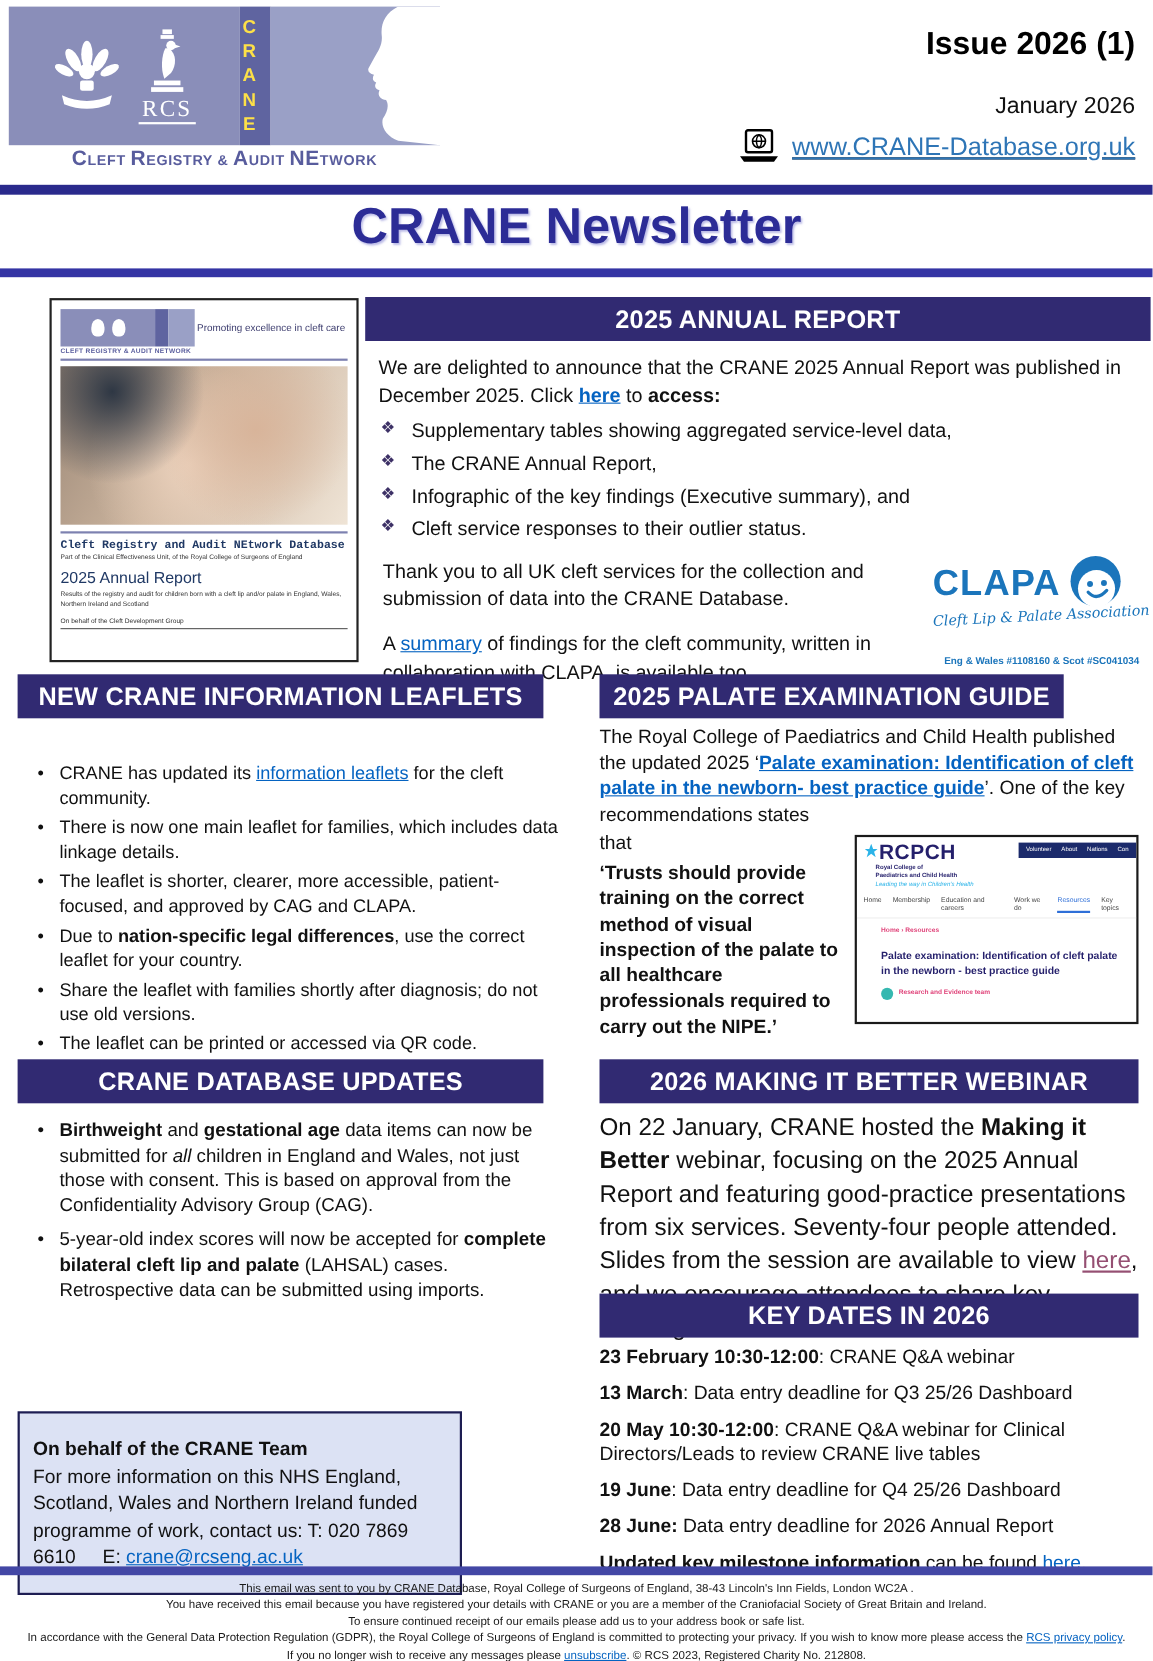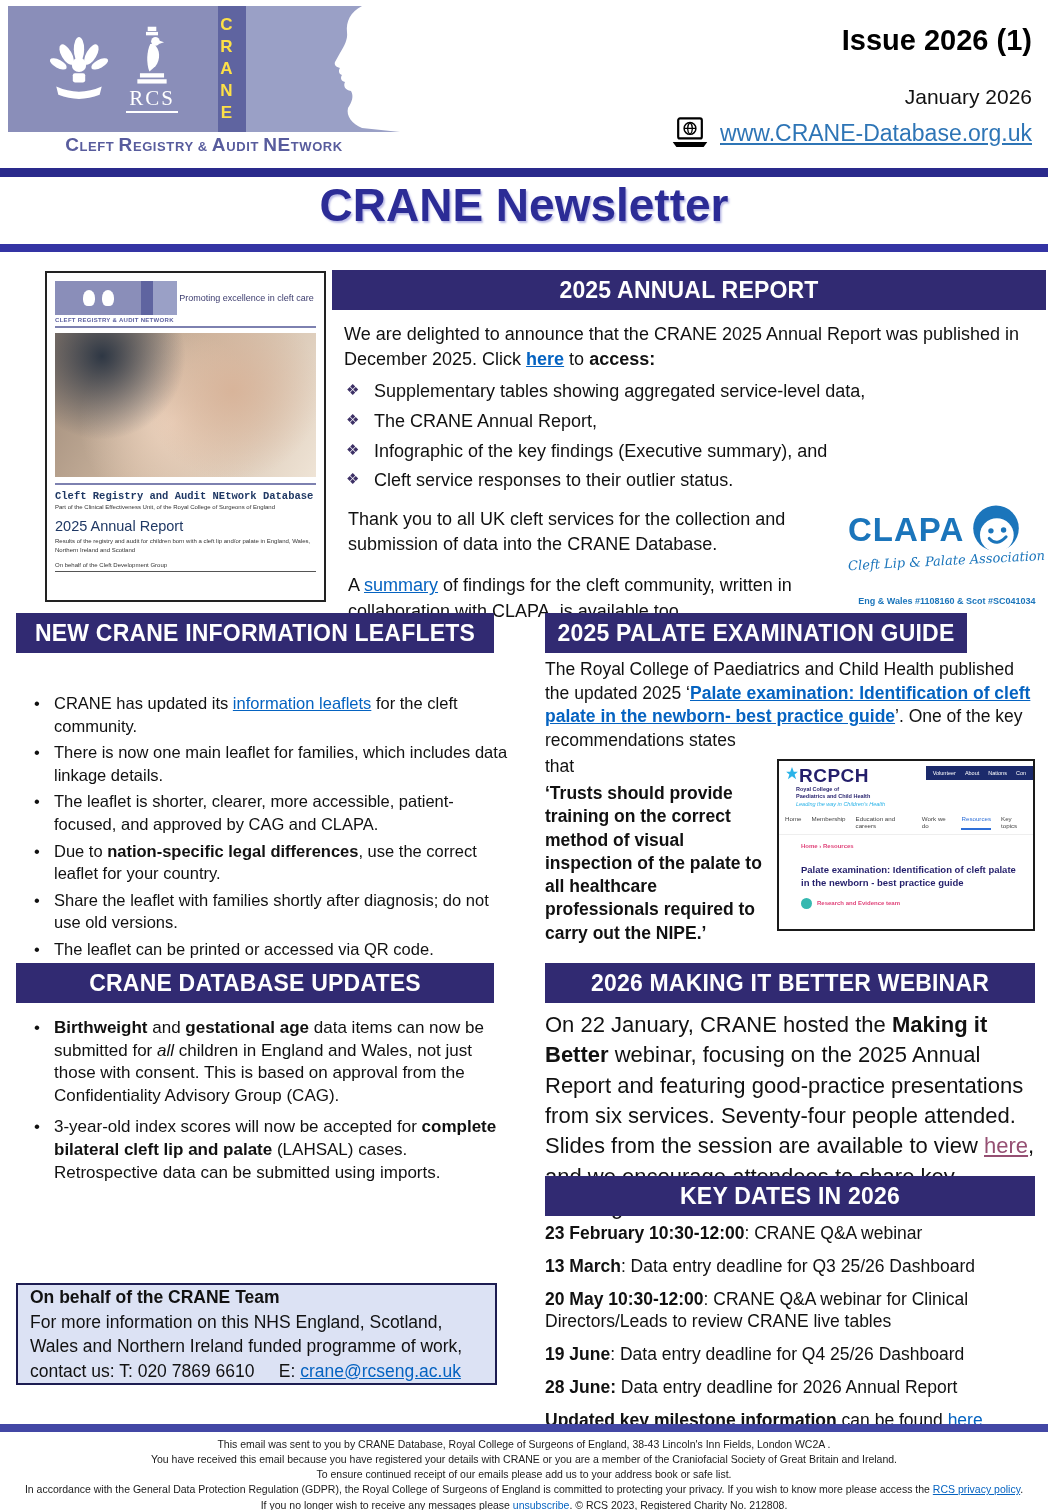--- a/index.html
+++ b/index.html
@@ -108,22 +108,22 @@
   .rc-topnav{position:absolute;right:0;top:5px;background:#1b2a6b;color:#fff;font-size:5.5px;
              display:flex;gap:9px;padding:4px 7px;}
   .rc-nav{display:flex;gap:10px;font-size:6.2px;color:#444;padding:7px 6px 4px;border-bottom:1px solid #eee;}
   .rc-nav span:nth-of-type(5){color:#2e6fd8;border-bottom:2px solid #2e6fd8;padding-bottom:2px;}
   .rc-crumb{font-size:6px;font-weight:bold;color:#e0457b;margin:8px 0 0 22px;}
   .rc-heading{font-size:9.5px;font-weight:bold;color:#241f6b;margin:13px 12px 0 22px;line-height:1.4;}
   .rc-team{display:flex;align-items:center;gap:5px;margin:8px 0 0 22px;font-size:6px;font-weight:bold;color:#e0457b;}
   .rc-team-ic{width:11px;height:11px;border-radius:50%;background:#35b8b0;}
 
   
-  .team-box{position:absolute;left:16px;top:1283px;width:481px;box-sizing:border-box;border:2px solid #1d1d52;
-            background:#dce2f4;padding:0 12px;font-size:17.5px;line-height:1.4;}
+  .team-box{position:absolute;left:16px;top:1283px;width:404px;box-sizing:border-box;border:2px solid #1d1d52;
+            background:#dce2f4;padding:20px 12px;font-size:17.5px;line-height:1.4;}
   .team-title{font-weight:bold;}
 
   
   .footer-lines{position:absolute;left:0;top:1438px;width:100%;text-align:center;font-size:10.5px;
                 line-height:1.3;color:#1a1a1a;}
   .f-line{margin-bottom:1.5px;}
 
   
   .rt-b{font-weight:bold;}
   .rt-i{font-style:italic;}
@@ -298,21 +298,21 @@
     </div>
     <p class="intro-cont">that</p>
     <p class="quote">‘Trusts should provide training on the correct method of visual inspection of the palate to all healthcare professionals required to carry out the NIPE.’</p>
   </div>
 
   <div class="sec-h h-updates">CRANE DATABASE UPDATES</div>
   <div class="b-updates">
     <ul class="dot-list">
 
     <li><span class="rt-b">Birthweight</span><span> and </span><span class="rt-b">gestational age</span><span> data items can now be submitted for </span><span class="rt-i">all</span><span> children in England and Wales, not just those with consent. This is based on approval from the Confidentiality Advisory Group (CAG).</span></li>
-        <li><span>3-year-old index scores will now be accepted for </span><span class="rt-b">complete bilateral cleft lip and palate</span><span> (LAHSAL) cases. Retrospective data can be submitted using imports.</span></li>
+        <li><span>5-year-old index scores will now be accepted for </span><span class="rt-b">complete bilateral cleft lip and palate</span><span> (LAHSAL) cases. Retrospective data can be submitted using imports.</span></li>
       </ul>
   </div>
 
   <div class="sec-h h-webinar">2026 MAKING IT BETTER WEBINAR</div>
   <div class="b-webinar">
     <p><span>On 22 January, CRANE hosted the </span><span class="rt-b">Making it Better</span><span> webinar, focusing on the 2025 Annual Report and featuring good-practice presentations from six services. Seventy-four people attended. Slides from the session are available to view </span><span class="rt-vlink">here</span><span>, and we encourage attendees to share key learnings with their cleft teams.</span></p>
   </div>
 
   <div class="sec-h h-keydates">KEY DATES IN 2026</div>
   <div class="b-keydates">

